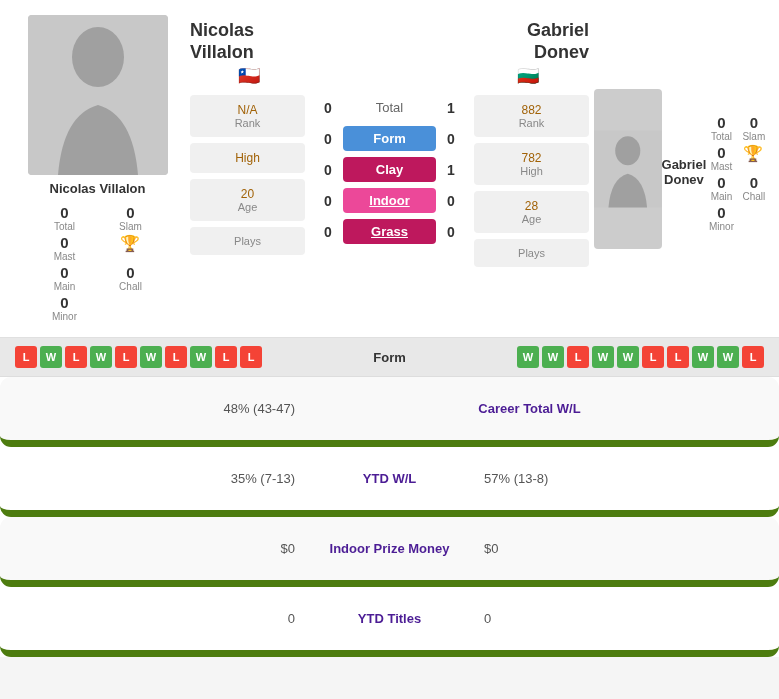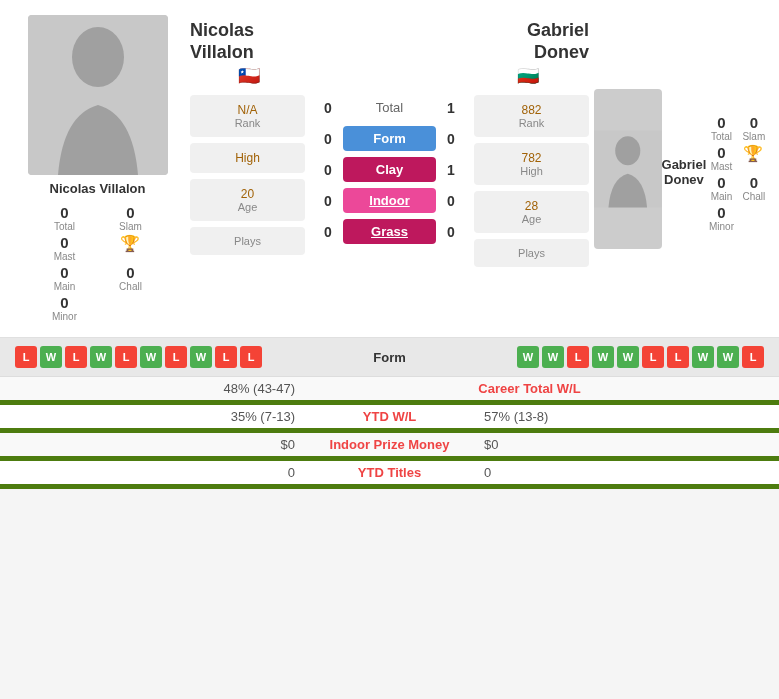--- a/index.html
+++ b/index.html
@@ -244,33 +244,34 @@
     }
 
     
     .stats-table {
       width: 100%;
     }
 
     .stats-row {
       display: flex;
       align-items: center;
-      border-bottom: 5px solid #4d7c0f;
-      padding: 4px 15px;
+      border-bottom: 7px solid #4d7c0f;
+      padding: 24px 15px;
+      border-radius: 11px;
     }
 
     .stats-row:nth-child(odd) {
       background: #f9f9f9;
     }
 
     .stats-row-label {
       flex: 1;
       text-align: center;
       font-weight: bold;
-      color: #ef4444;
+      color: #4c1d95;
       font-size: 13px;
     }
 
     .stats-row-left {
       width: 280px;
       text-align: right;
       color: #555;
       font-size: 13px;
     }
 

